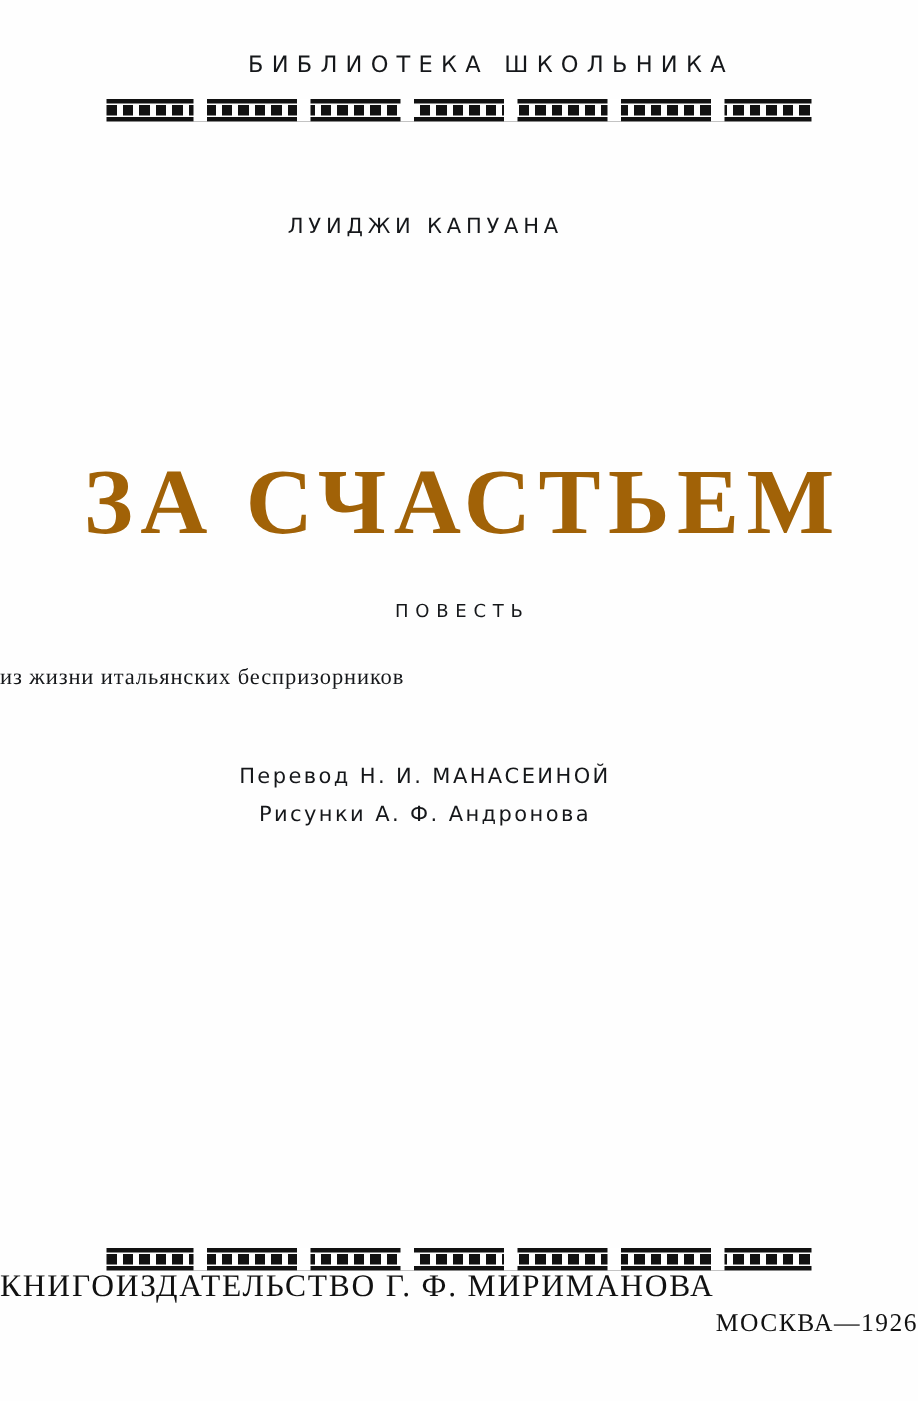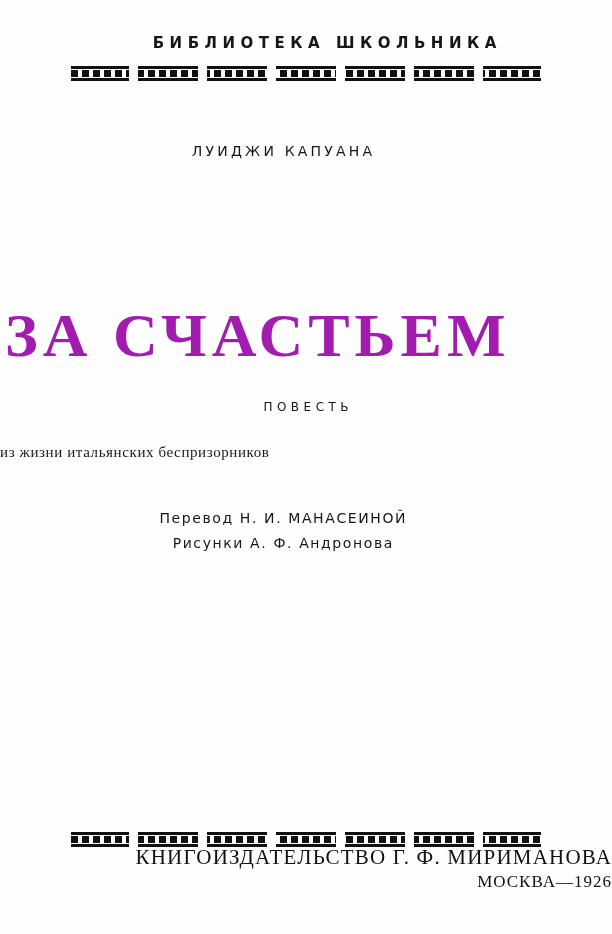--- a/index.html
+++ b/index.html
@@ -26,21 +26,21 @@
   .series-block {
     position: absolute;
     top: 34px;
     left: 0;
     width: 612px;
     text-align: center;
   }
   .series-title {
     font-family: "DejaVu Sans", sans-serif;
     font-size: 15px;
-    font-weight: 700;
+    font-weight: 400;
     letter-spacing: 5.5px;
     color: #15171a;
     text-indent: 5.5px;
     margin-left: 37px;
   }
 
   
   .ornament {
     width: 470px;
     height: 15px;
@@ -90,26 +90,27 @@
     color: #15171a;
     text-indent: 3.2px;
   }
 
   
   .main-title {
     position: absolute;
     top: 262px;
     left: 0;
     width: 612px;
+    text-align: center;
     font-family: "Liberation Serif", serif;
     font-weight: 700;
     font-size: 62px;
     line-height: 1;
     letter-spacing: 5px;
-    color: #a21caf;
+    color: #a16207;
     text-indent: 5px;
   }
 
   
   .genre {
     position: absolute;
     top: 400px;
     left: 0;
     width: 612px;
     text-align: center;
@@ -153,21 +154,21 @@
     position: absolute;
     top: 818px;
     left: 0;
     width: 612px;
   }
   .publisher {
     position: absolute;
     top: 845px;
     left: 0;
     width: 612px;
-    text-align: right;
+    text-align: left;
     font-family: "Liberation Serif", serif;
     font-size: 21px;
     letter-spacing: 1.2px;
     color: #111111;
   }
   .city-year {
     position: absolute;
     top: 872px;
     left: 0;
     width: 612px;

